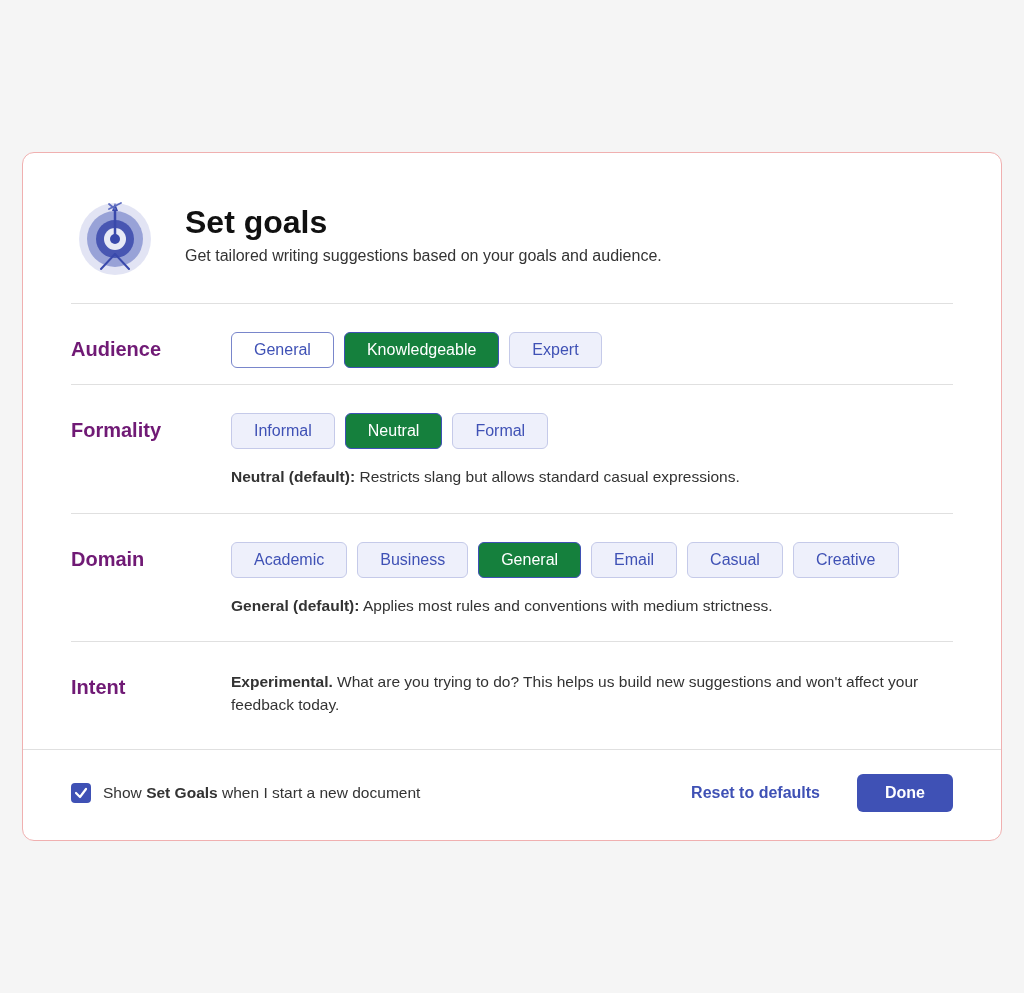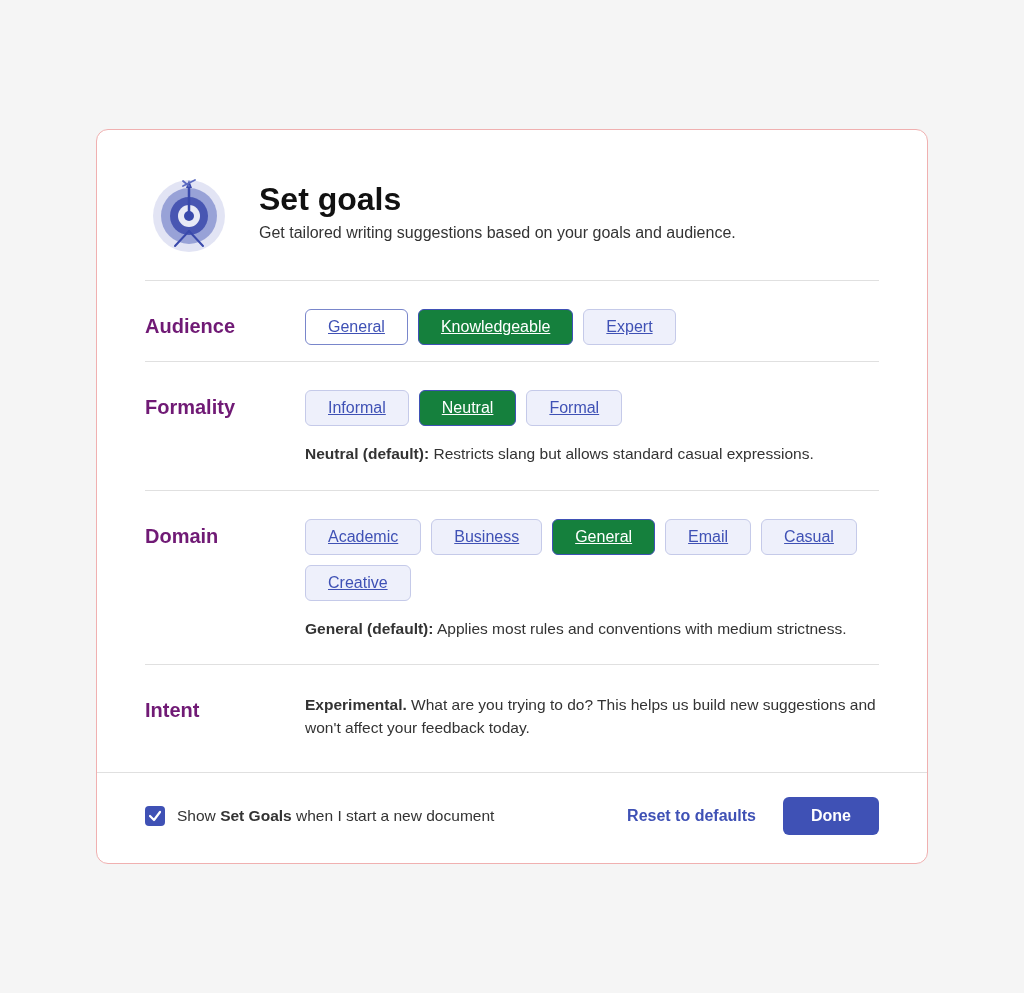--- a/index.html
+++ b/index.html
@@ -8,21 +8,21 @@
       display: flex;
       justify-content: center;
       align-items: center;
       min-height: 100vh;
       font-family: -apple-system, BlinkMacSystemFont, 'Segoe UI', sans-serif;
     }
     .card {
       background: #fff;
       border-radius: 12px;
       border: 1.5px solid #f0b0b0;
-      width: 832px;
+      width: 980px;
       padding: 0 0 0 0;
       overflow: hidden;
     }
     .header {
       display: flex;
       align-items: center;
       gap: 24px;
       padding: 36px 48px 24px 48px;
     }
     .target-icon {
@@ -71,21 +71,20 @@
       padding: 8px 22px;
       border-radius: 6px;
       border: 1.5px solid #c5cae9;
       background: #eef0fb;
       color: #3f51b5;
       font-size: 1rem;
       cursor: pointer;
       font-family: inherit;
       font-weight: 400;
       transition: background 0.15s;
-      text-decoration: underline;
     }
     .btn.active {
       background: #15803d;
       color: #fff;
       border-color: #3f51b5;
     }
     .btn:first-child {
       border: 1.5px solid #c5cae9;
     }
     .section-desc {
@@ -119,21 +118,21 @@
       display: flex;
       align-items: center;
       justify-content: center;
       flex-shrink: 0;
       cursor: pointer;
     }
     .checkbox svg { display: block; }
     .footer-right {
       display: flex;
       align-items: center;
-      gap: 4px;
+      gap: 14px;
     }
     .reset-btn {
       background: none;
       border: none;
       color: #3f51b5;
       font-size: 1rem;
       font-weight: 700;
       cursor: pointer;
       font-family: inherit;
     }

